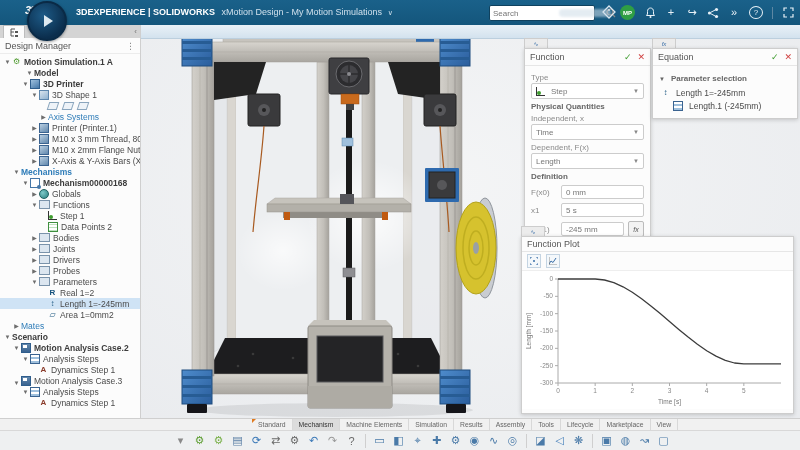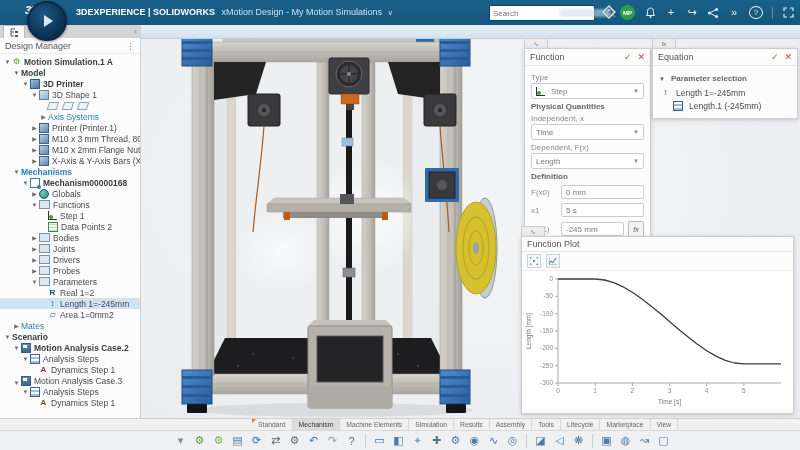--- a/index.html
+++ b/index.html
@@ -417,21 +417,21 @@
   <div class="lp-header">
     <span class="lp-title">Design Manager</span>
     <span class="lp-menu">⋮</span>
   </div>
   <div class="tree" id="design-tree">
       <div class="trow" style="padding-left: 3px;">
         <span class="arr">▼</span>
         <span class="ti " style="color: rgb(78, 154, 46);">⚙</span>
         <span class="tl b">Motion Simulation.1 A</span>
       </div>
-      <div class="trow" style="padding-left: 12px;">
+      <div class="trow" style="padding-left: 12px; margin-left: 13px;">
         <span class="arr">▼</span>
         <span class="tl b">Model</span>
       </div>
       <div class="trow" style="padding-left: 21px;">
         <span class="arr">▼</span>
         <span class="ti ti-cube"></span>
         <span class="tl b">3D Printer</span>
       </div>
       <div class="trow" style="padding-left: 30px;">
         <span class="arr">▼</span>

